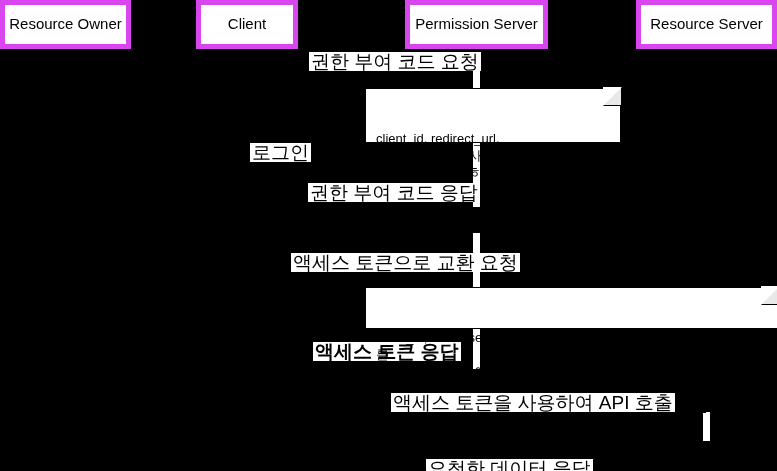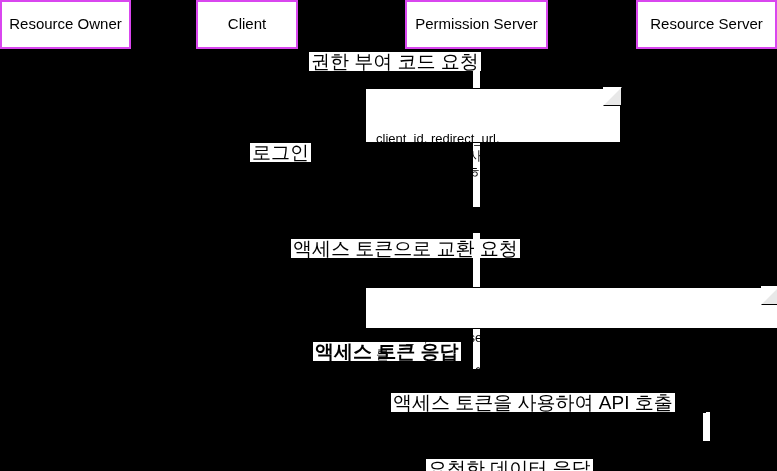--- a/index.html
+++ b/index.html
@@ -14,21 +14,21 @@
     background: #000000;
     overflow: hidden;
     font-family: "Liberation Sans", "DejaVu Sans", sans-serif;
   }
 
   
   .participant {
     position: absolute;
     box-sizing: border-box;
     background: #ffffff;
-    border: 2px solid #d946ef;
+    border: 5px solid #d946ef;
     color: #000000;
     font-size: 15px;
     display: flex;
     align-items: center;
     justify-content: center;
     text-align: center;
     line-height: 1.1;
     white-space: nowrap;
   }
 
@@ -141,22 +141,23 @@
   <div class="msg-line" style="left:247px; top:202px; width:226px;"></div>
   <div class="msg-line" style="left:247px; top:272px; width:226px;"></div>
   <div class="msg-line" style="left:247px; top:362px; width:226px;"></div>
   <div class="msg-line" style="left:247px; top:412px; width:459px;"></div>
   <div class="msg-line" style="left:247px; top:442px; width:459px;"></div>
 
   <div class="msg-label" style="left:309px; top:52px;">권한 부여 코드 요청</div>
 
   <div class="msg-label" style="left:250px; top:143px;">로그인</div>
 
+  <div class="msg-label" style="left:308px; top:183px;">권한 부여 코드 응답</div>
 
-  <div class="msg-label" style="left:291px; top:239px;">액세스 토큰으로 교환 요청</div>
+  <div class="msg-label" style="left:291px; top:253px;">액세스 토큰으로 교환 요청</div>
 
   <div class="msg-label" style="left:313px; top:342px;font-weight:bold;">액세스 토큰 응답</div>
 
   <div class="msg-label" style="left:391px; top:393px;">액세스 토큰을 사용하여 API 호출</div>
 
   <div class="msg-label" style="left:426px; top:412px;margin-top:47px;">요청한 데이터 응답</div>
 
   <div class="note" style="left:365px; top:88px; width:256px; height:55px;">
     <span class="fold"></span>
     <span class="note-text">client_id, redirect_url,

